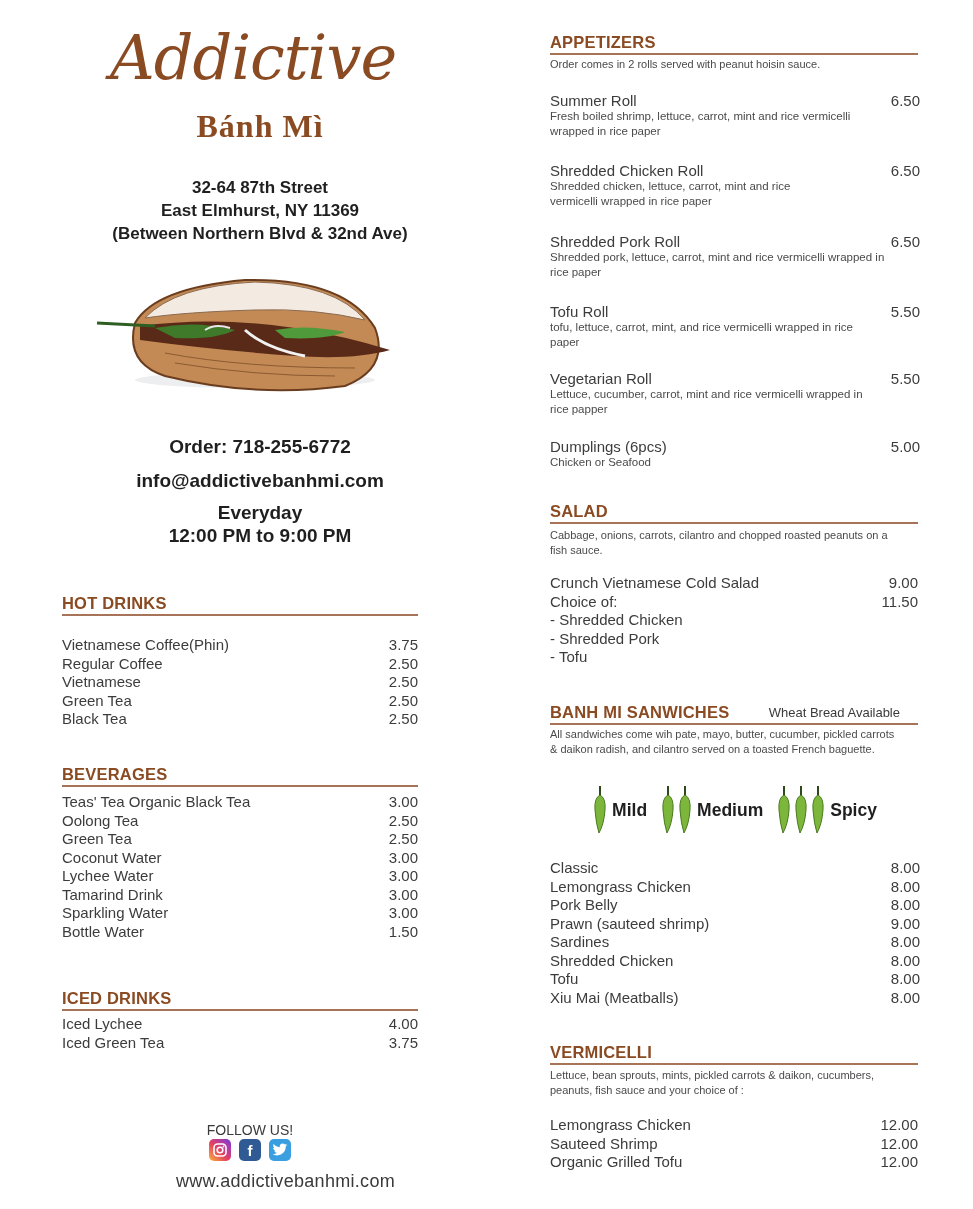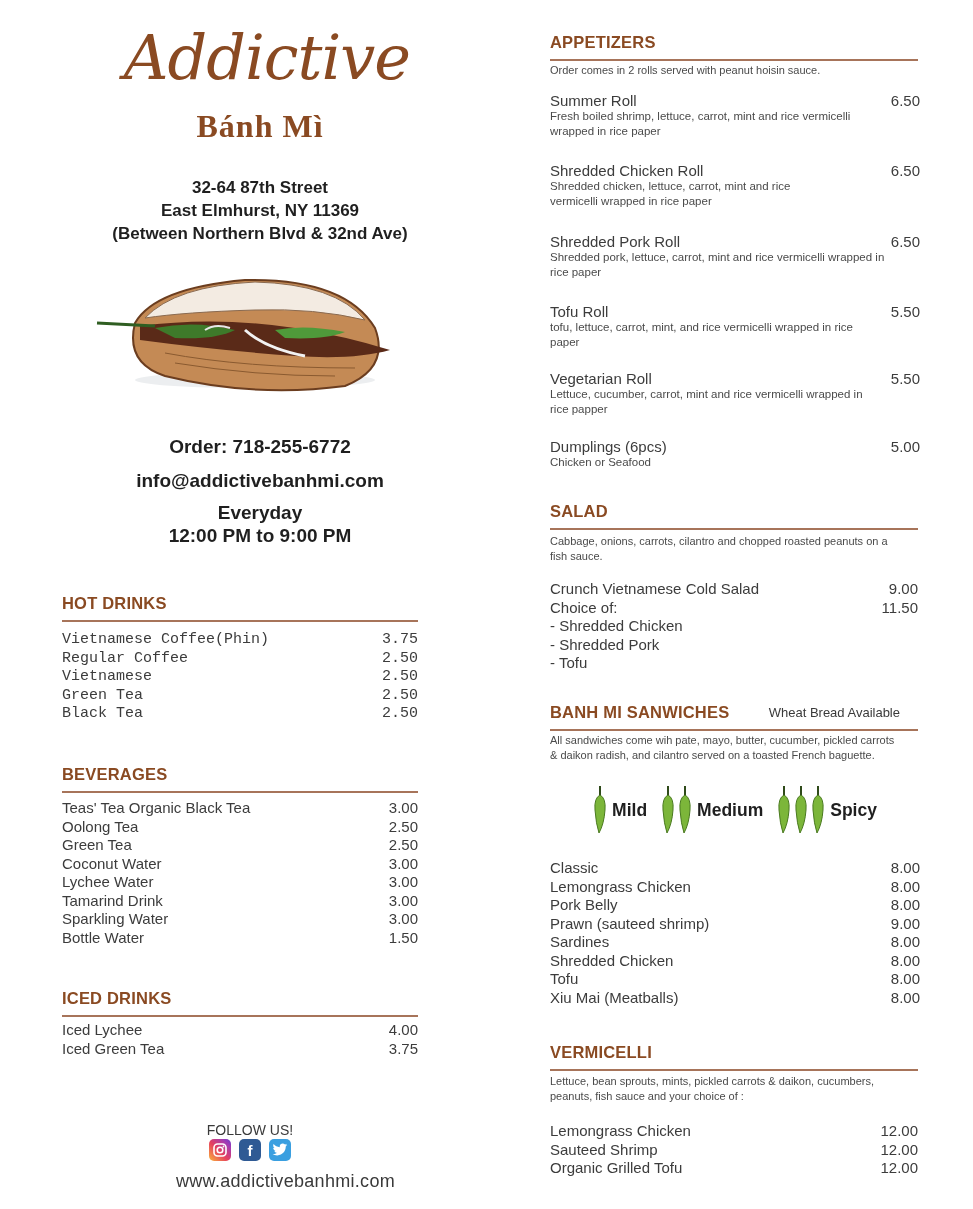--- a/index.html
+++ b/index.html
@@ -3,21 +3,21 @@
 <meta charset="utf-8">
 <style>
   * { box-sizing: border-box; margin: 0; padding: 0; }
   html, body { width: 973px; height: 1209px; background: #ffffff; overflow: hidden; }
   body { position: relative; font-family: "Liberation Sans", "DejaVu Sans", sans-serif; color: #3a3a3a; }
 
   .abs { position: absolute; }
 
   
   .logo-script {
-    left: 110px; top: 18px; width: 300px; text-align: right;
+    left: 110px; top: 18px; width: 300px; text-align: left;
     font-family: "DejaVu Serif", "Liberation Serif", serif;
     font-style: italic; font-size: 62px; color: #8a4a22; letter-spacing: -1px;
     line-height: 80px;
   }
   .logo-sub {
     left: 110px; top: 108px; width: 300px; text-align: center;
     font-family: "Liberation Serif", "DejaVu Serif", serif; font-weight: bold;
     font-size: 32px; color: #8a4a22; letter-spacing: 1px;
   }
   .addr {
@@ -28,21 +28,21 @@
     left: 60px; width: 400px; text-align: center; font-weight: bold;
     font-size: 19px; color: #1f1f1f;
   }
 
   
   .sandwich { left: 95px; top: 268px; width: 300px; height: 130px; }
 
   
   .section-title {
     font-weight: bold; font-size: 16.5px; color: #8a4a22; letter-spacing: 0.2px;
-    border-bottom: 2px solid #a7745a; padding-bottom: 7px; line-height: 19px;
+    border-bottom: 2px solid #a7745a; padding-bottom: 1px; line-height: 19px;
     display: flex; justify-content: space-between; align-items: flex-end;
   }
   .section-note { font-size: 11px; color: #4a4a4a; line-height: 15px; margin-top: 2px; }
   .row {
     display: flex; justify-content: space-between; font-size: 15px; color: #3c3c3c;
     line-height: 18.5px;
   }
   .row .price { text-align: right; }
 
   .left-col { left: 62px; width: 356px; }
@@ -93,21 +93,21 @@
 
 <div class="abs contact" style="top:436px;">Order: 718-255-6772</div>
 <div class="abs contact" style="top:470px;">info@addictivebanhmi.com</div>
 <div class="abs contact" style="top:502px;">Everyday</div>
 <div class="abs contact" style="top:525px;">12:00 PM to 9:00 PM</div>
 
 <div class="abs left-col" style="top:594px;">
   <div class="section-title">
       <span>HOT DRINKS</span>
     </div>
-  <div style="margin-top:9px;font-family:Liberation Mono, monospace;">
+  <div style="margin-top:20px;">
     <div class="row">
         <span>Vietnamese Coffee(Phin)</span>
         <span class="price">3.75</span>
       </div>
     <div class="row">
         <span>Regular Coffee</span>
         <span class="price">2.50</span>
       </div>
     <div class="row">
         <span>Vietnamese</span>

